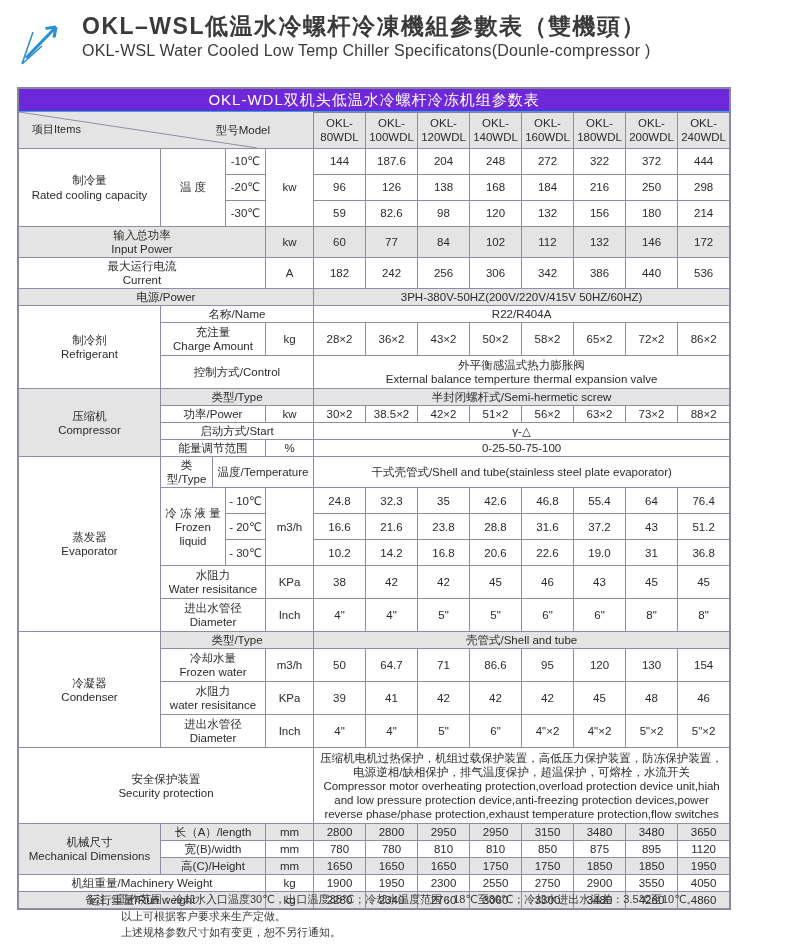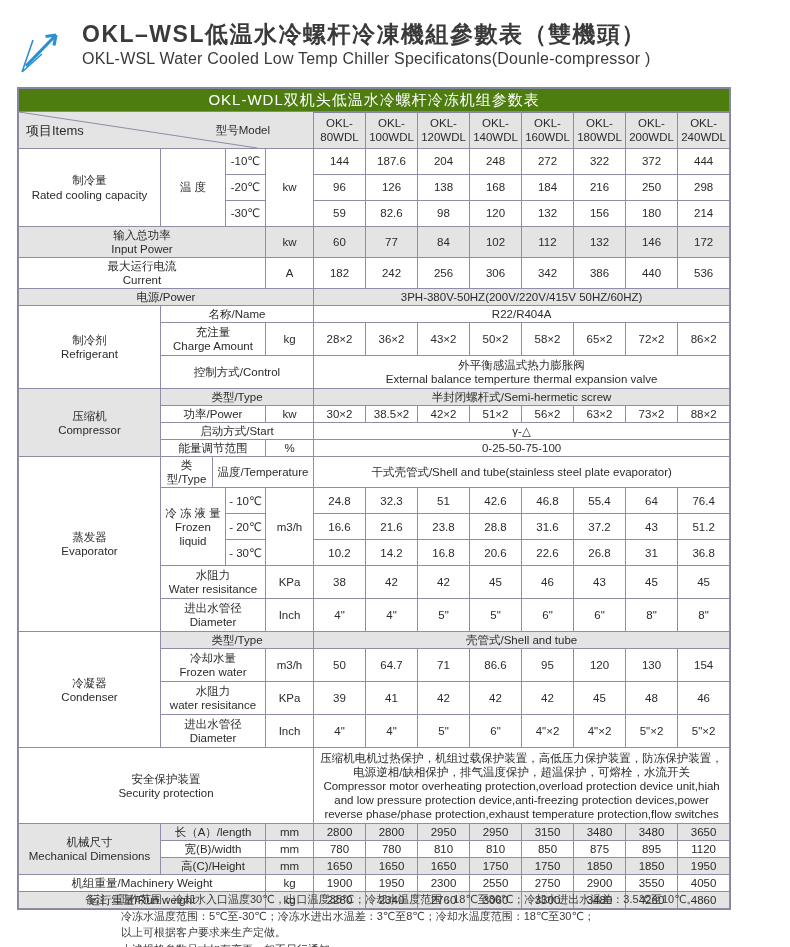--- a/index.html
+++ b/index.html
@@ -2,45 +2,45 @@
 <html><head>
 <meta charset="utf-8">
 <style>
   html,body{margin:0;padding:0;}
   body{
     width:790px;height:947px;position:relative;background:#ffffff;
     font-family:"Liberation Sans","DejaVu Sans",sans-serif;color:#2b2b2b;
     -webkit-font-smoothing:antialiased;
   }
   
-  .page-header{position:absolute;top:20px;left:18px;width:754px;}
+  .page-header{position:absolute;top:12px;left:18px;width:754px;}
   .logo{position:absolute;left:0;top:6px;width:46px;height:48px;}
   .titles{margin-left:64px;}
   .title-zh{font-size:23px;font-weight:bold;letter-spacing:1.5px;color:#3a3a3a;line-height:1.25;}
   .title-en{font-size:16px;color:#3a3a3a;letter-spacing:0.2px;line-height:1.3;}
   
   table.spec{
     position:absolute;left:18px;top:88px;width:711px;
     border-collapse:collapse;table-layout:fixed;
     outline:1px solid #86869e;
   }
   table.spec td,table.spec th{
     border:1px solid #8d8da5;
     font-size:11.5px;font-weight:normal;
     text-align:center;vertical-align:middle;
     padding:1px 2px;overflow:hidden;line-height:1.22;
   }
   tr.caption-row td{
-    background:#4d7c0f;color:#ffffff;font-size:15px;letter-spacing:1px;
+    background:#6d28d9;color:#ffffff;font-size:15px;letter-spacing:1px;
     height:20px;border:1px solid #29a9e1;outline:1px solid #86869e;
   }
   .gray{background:#e4e4e4;}
   .corner{position:relative;padding:0;}
   .corner svg{position:absolute;left:0;top:0;width:100%;height:100%;}
-  .corner .c-items{position:absolute;left:7px;top:11px;font-size:13px;}
+  .corner .c-items{position:absolute;left:13px;top:11px;font-size:11px;}
   .corner .c-model{position:absolute;right:43px;top:11px;font-size:11.5px;text-align:right;}
   .model-h{line-height:1.25;font-size:11.5px;}
   .lbl-en{display:block;}
   td.left-text{text-align:left;padding:3px 7px;font-size:11px;line-height:1.35;}
   .h20{height:20px}.h37{height:37px}.h26{height:26px}.h29{height:29px}.h31{height:24px}
   .h16{height:16px}.h17{height:17px}.h18{height:18px}.h33{height:33px}.h36{height:33px}
   .h76{height:76px}
   
   .notes{position:absolute;left:85px;top:891px;width:680px;font-size:11px;line-height:1.5;color:#3a3a3a;}
   .notes .prefix{}
@@ -225,21 +225,21 @@
     <td>类型/Type</td>
     <td colspan="3">温度/Temperature</td>
     <td colspan="8">干式壳管式/Shell and tube(stainless steel plate evaporator)</td>
   </tr>
   <tr class="h26">
     <td colspan="2" rowspan="3"><span>冷 冻 液 量</span><span class="lbl-en">Frozen liquid</span></td>
     <td>- 10℃</td>
     <td rowspan="3">m3/h</td>
     <td>24.8</td>
     <td>32.3</td>
-    <td>51</td>
+    <td>35</td>
     <td>42.6</td>
     <td>46.8</td>
     <td>55.4</td>
     <td>64</td>
     <td>76.4</td>
   </tr>
   <tr class="h26">
     <td>- 20℃</td>
     <td>16.6</td>
     <td>21.6</td>
@@ -250,21 +250,21 @@
     <td>43</td>
     <td>51.2</td>
   </tr>
   <tr class="h26">
     <td>- 30℃</td>
     <td>10.2</td>
     <td>14.2</td>
     <td>16.8</td>
     <td>20.6</td>
     <td>22.6</td>
-    <td>26.8</td>
+    <td>19.0</td>
     <td>31</td>
     <td>36.8</td>
   </tr>
   <tr class="h33">
     <td colspan="3"><span>水阻力</span><span class="lbl-en">Water resisitance</span></td>
     <td>KPa</td>
     <td>38</td>
     <td>42</td>
     <td>42</td>
     <td>45</td>
@@ -393,16 +393,15 @@
     <td>3300</td>
     <td>3480</td>
     <td>4260</td>
     <td>4860</td>
   </tr>
 </tbody>
   </table>
 
 <div class="notes">
   <div><span class="prefix">备注：</span><span>工作范围：冷却水入口温度30℃，出口温度35℃；冷却水温度范围：18℃至30℃；冷却水进出水温差：3.5℃至10℃。</span></div>
-  <div class="cont">冷冻水温度范围：5℃至-30℃；冷冻水进出水温差：3℃至8℃；冷却水温度范围：18℃至30℃；</div>
   <div class="cont">以上可根据客户要求来生产定做。</div>
   <div class="cont">上述规格参数尺寸如有变更，恕不另行通知。</div>
 </div>
 
 </body></html>

